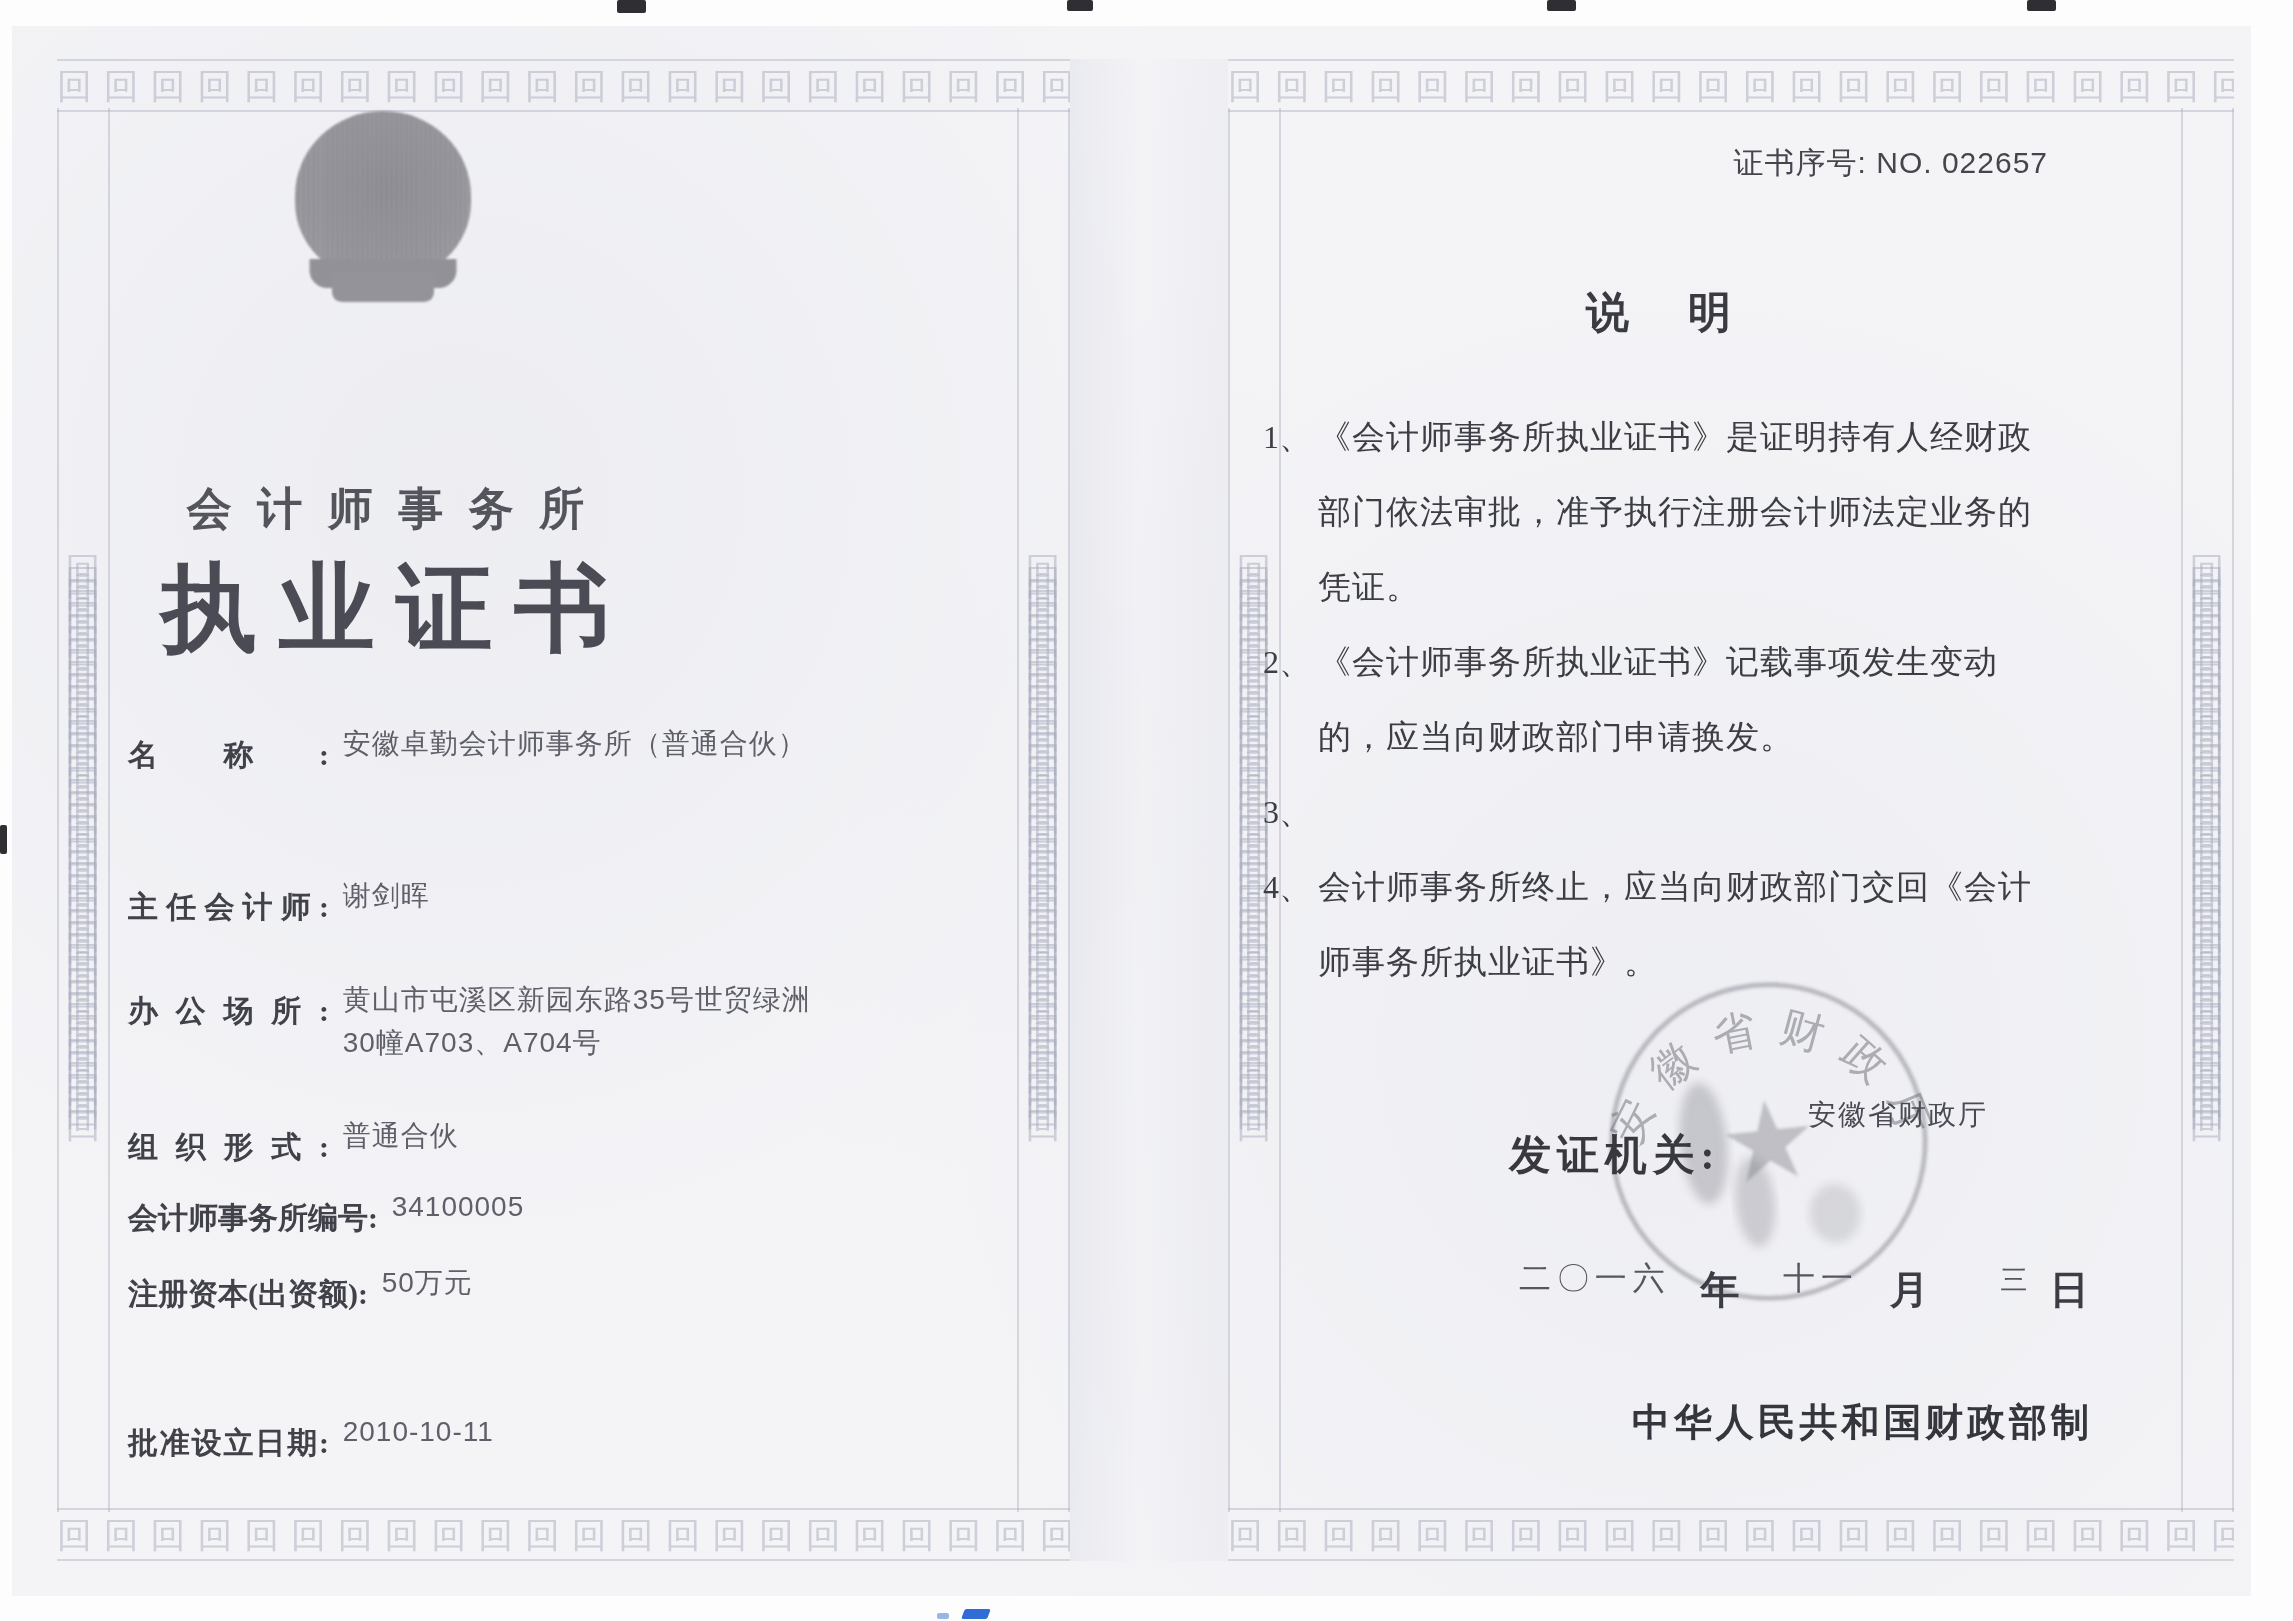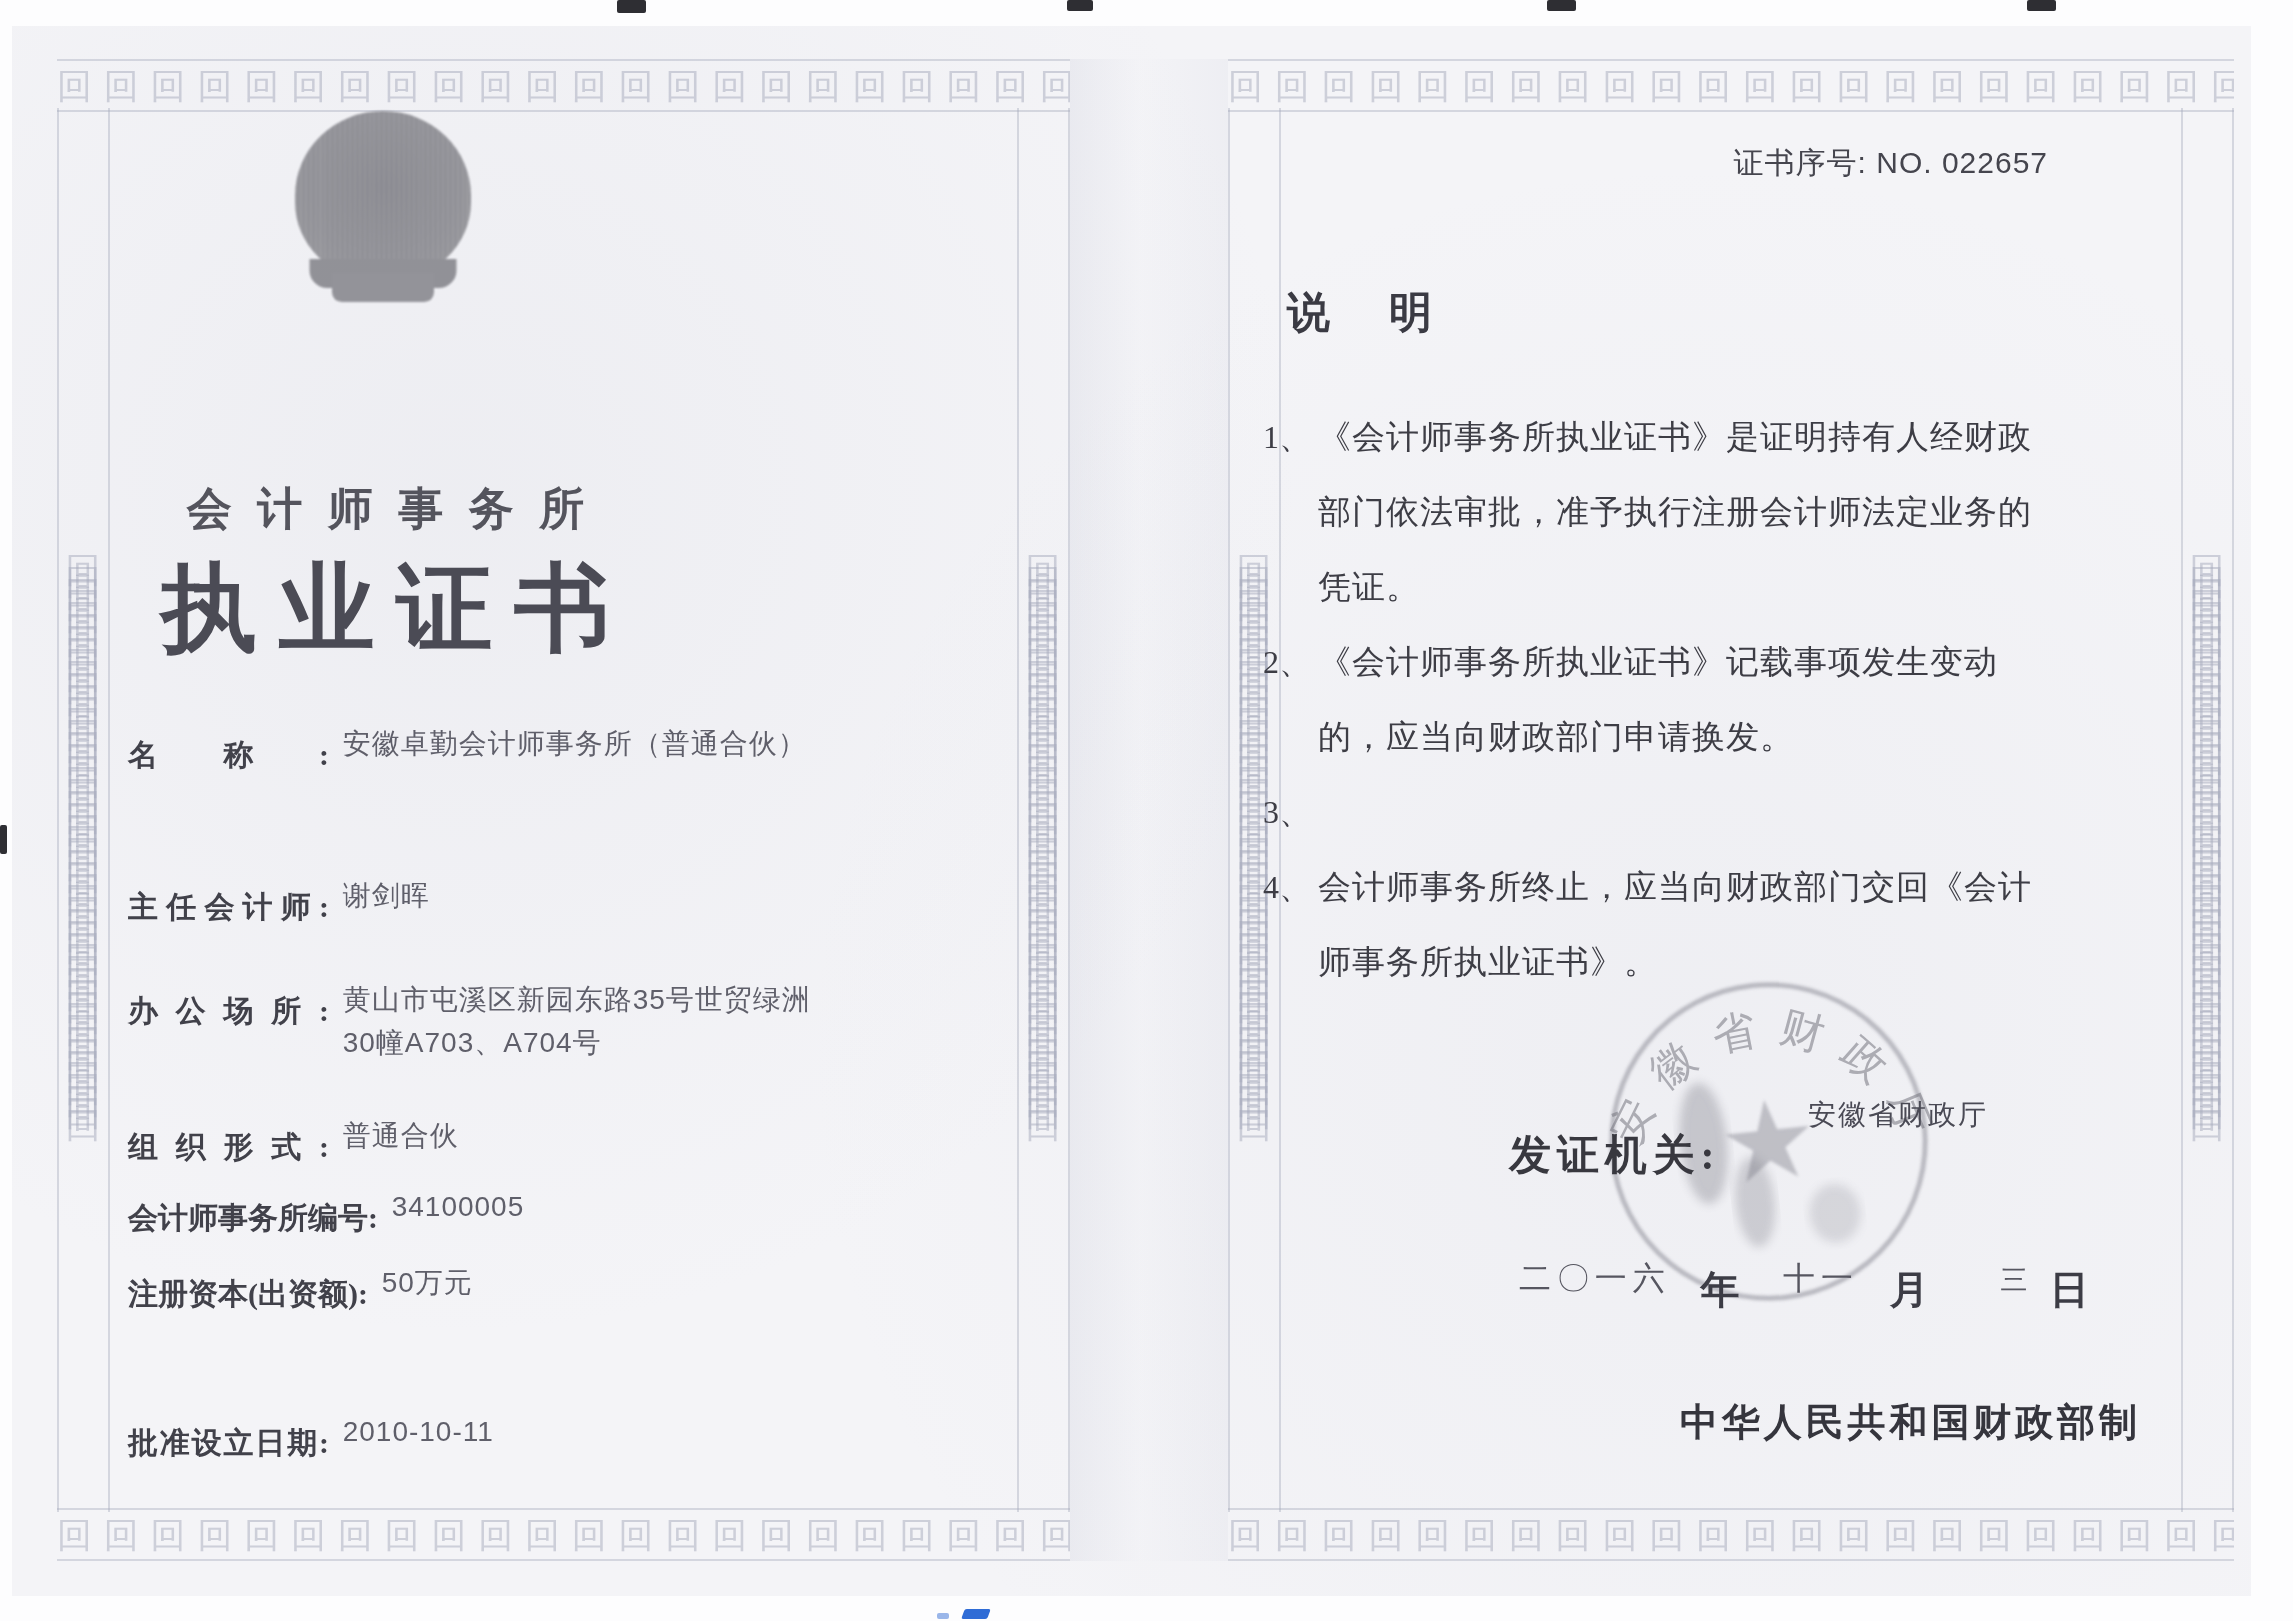--- a/index.html
+++ b/index.html
@@ -85,21 +85,21 @@
   }
   .r0{top:676px;} .r1{top:828px;} .r2{top:932px;} .r3{top:1068px;}
   .r4{top:1139px;} .r5{top:1215px;} .r6{top:1292px;} .r7{top:1364px;}
 
   
   .serial{
     position:absolute; top:84px; right:186px;
     font-size:30px; color:#45454e; letter-spacing:1px; white-space:nowrap;
   }
   .heading{
-    position:absolute; left:0; top:225px; width:861px; margin:0; 
+    position:absolute; left:0; top:225px; width:861px; margin:0; text-align:center;
     font-family:"Liberation Serif","DejaVu Serif",serif;
     font-size:43px; font-weight:700; color:#3a3a43;
     letter-spacing:59px; text-indent:59px; white-space:nowrap;
   }
   .notes{position:absolute; left:35px; top:341px; width:882px;}
   .note{display:flex; align-items:flex-start;}
   .n-num{
     flex:none; width:55px;
     font-family:"Liberation Serif","DejaVu Serif",serif;
     font-size:32px; color:#3d3d45; line-height:75px;
@@ -126,21 +126,21 @@
   }
   .dateline .hand{font-size:32px; color:#565660; letter-spacing:5.9px; display:inline-block; transform:translateY(-13.7px);}
   .dateline .u-year{margin-left:25.5px;}
   .dateline .hand.m{margin-left:39px;}
   .dateline .u-month{margin-left:26.5px;}
   .dateline .hand.d{margin-left:67px; font-size:27.4px;}
   .dateline .u-day{margin-left:11.8px;}
   .made-by{
     position:absolute; left:404px; top:1338px;
     font-family:"Liberation Serif","DejaVu Serif",serif;
-    font-size:38px; font-weight:700; color:#35353d; letter-spacing:3.9px; white-space:nowrap;margin-left:48px;
+    font-size:38px; font-weight:700; color:#35353d; letter-spacing:3.9px; white-space:nowrap;
   }
 </style>
 </head>
 <body>
 
 <div class="scan">
   <div class="paper"></div>
   <div class="gutter"></div>
 
   <div class="art a1"></div>

